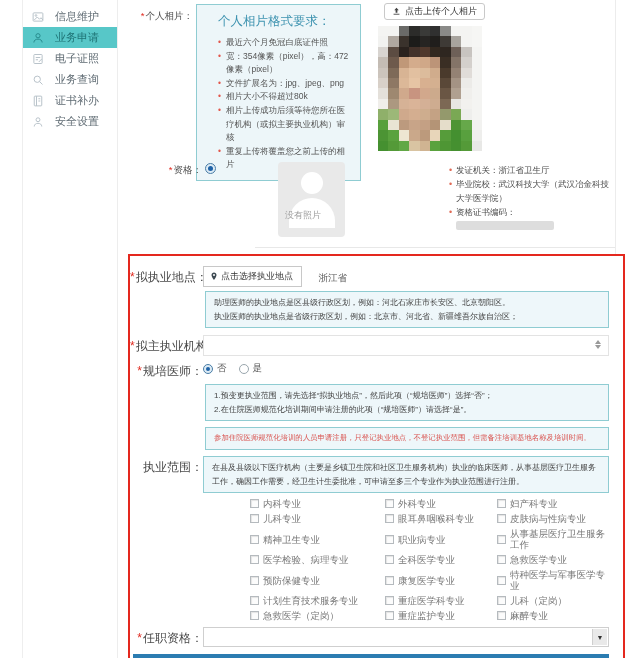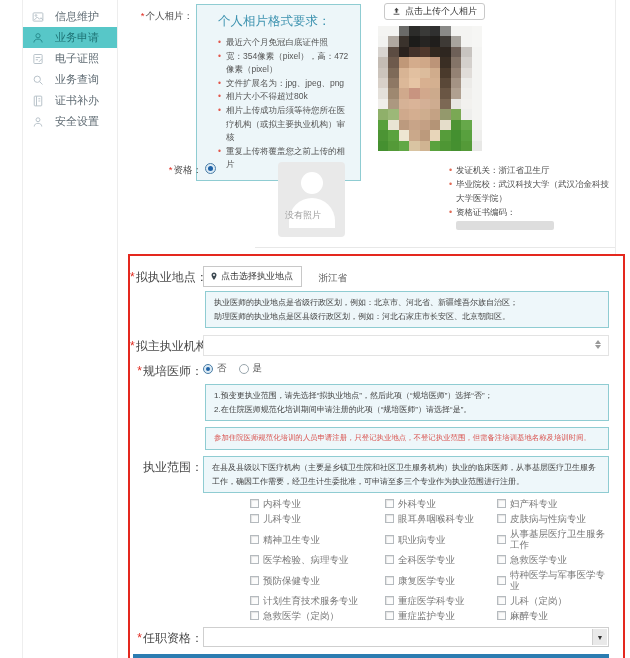--- a/index.html
+++ b/index.html
@@ -310,22 +310,22 @@
         <button class="loc-btn">
           <svg viewBox="0 0 16 18">
               <path d="M8 1C5.2 1 3 3.2 3 6c0 3.9 5 10 5 10s5-6.1 5-10c0-2.8-2.2-5-5-5zm0 7a2 2 0 110-4 2 2 0 010 4z"></path>
             </svg>
           <span>点击选择执业地点</span>
         </button>
         <span class="loc-val">浙江省</span>
       </div>
     </div>
     <div class="hintbox">
+      <div>助理医师的执业地点是区县级行政区划，例如：河北石家庄市长安区、北京朝阳区。</div>
       <div>执业医师的执业地点是省级行政区划，例如：北京市、河北省、新疆维吾尔族自治区；</div>
-      <div>助理医师的执业地点是区县级行政区划，例如：河北石家庄市长安区、北京朝阳区。</div>
     </div>
 
     <div class="frow" style="margin-top:7px;">
       <div class="flabel"><span class="star">*</span><span>拟主执业机构名称：</span></div>
       <div class="fctrl">
         <div class="combo">
           <span class="spinner">
               <i class="up"></i>
               <i class="dn"></i>
             </span>

